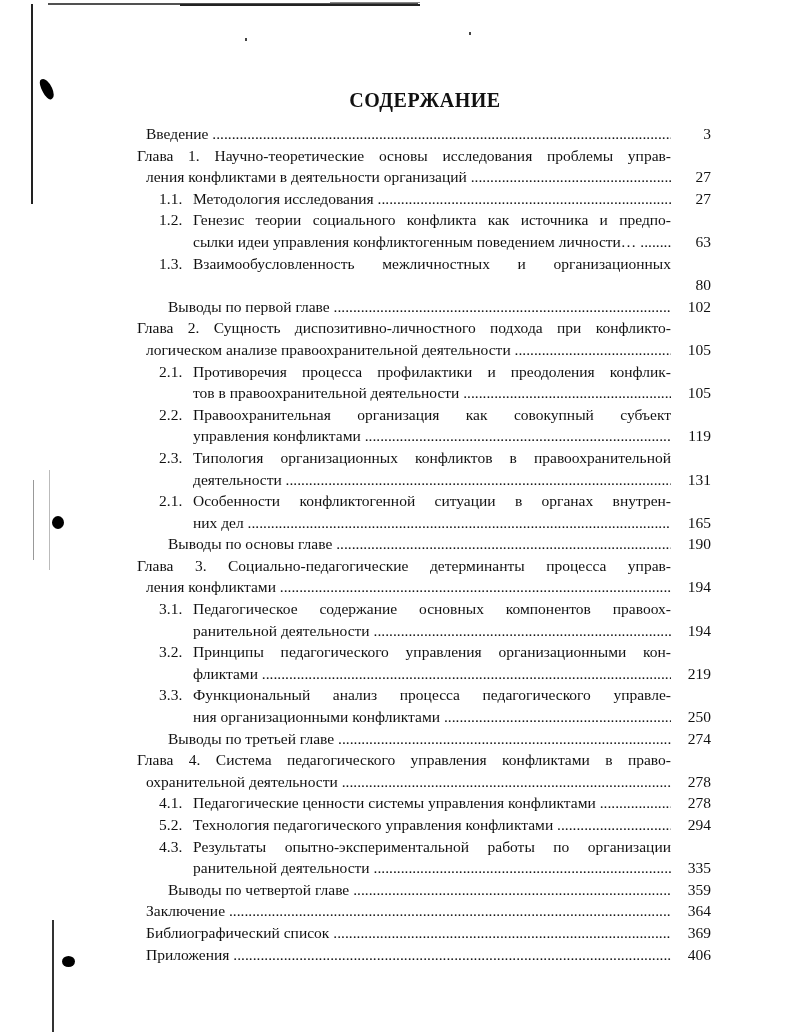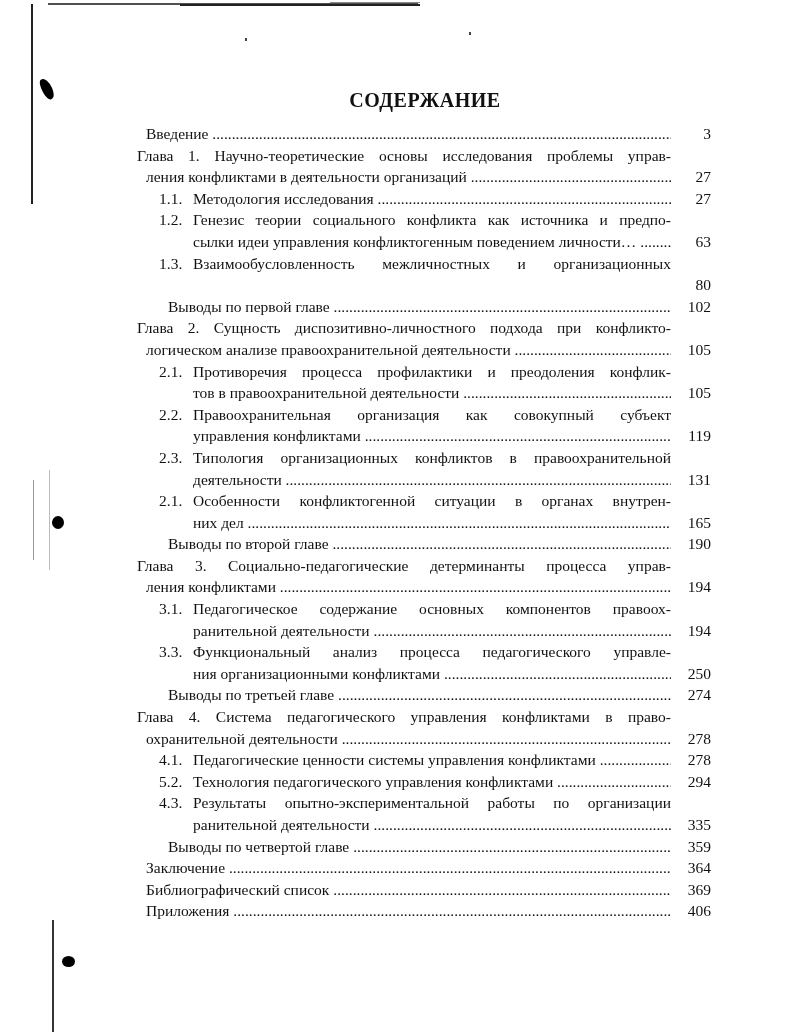--- a/index.html
+++ b/index.html
@@ -142,41 +142,51 @@
         <span class="secnum">2.1.</span>
         <span class="sectext">Особенности конфликтогенной ситуации в органах внутрен-</span>
       </div>
       <div class="line lvl-sec">
         <span class="sectext dots">них дел</span>
         <span class="num">165</span>
       </div>
     </div>
     <div>
       <div class="line lvl-concl">
-        <span class="txt left dots">Выводы по второй главе</span>
+        <span class="txt left dots">Выводы по основы главе</span>
         <span class="num">190</span>
       </div>
     </div>
     <div>
       <div class="line">
         <span class="txt">Глава 3. Социально-педагогические детерминанты процесса управ-</span>
       </div>
       <div class="line">
         <span class="txt left dots">ления конфликтами</span>
         <span class="num">194</span>
       </div>
     </div>
     <div>
       <div class="line lvl-sec">
         <span class="secnum">3.1.</span>
         <span class="sectext">Педагогическое содержание основных компонентов правоох-</span>
       </div>
       <div class="line lvl-sec">
         <span class="sectext dots">ранительной деятельности</span>
         <span class="num">194</span>
+      </div>
+    </div>
+    <div>
+      <div class="line lvl-sec">
+        <span class="secnum">3.2.</span>
+        <span class="sectext">Принципы педагогического управления организационными кон-</span>
+      </div>
+      <div class="line lvl-sec">
+        <span class="sectext dots">фликтами</span>
+        <span class="num">219</span>
       </div>
     </div>
     <div>
       <div class="line lvl-sec">
         <span class="secnum">3.3.</span>
         <span class="sectext">Функциональный анализ процесса педагогического управле-</span>
       </div>
       <div class="line lvl-sec">
         <span class="sectext dots">ния организационными конфликтами</span>
         <span class="num">250</span>

